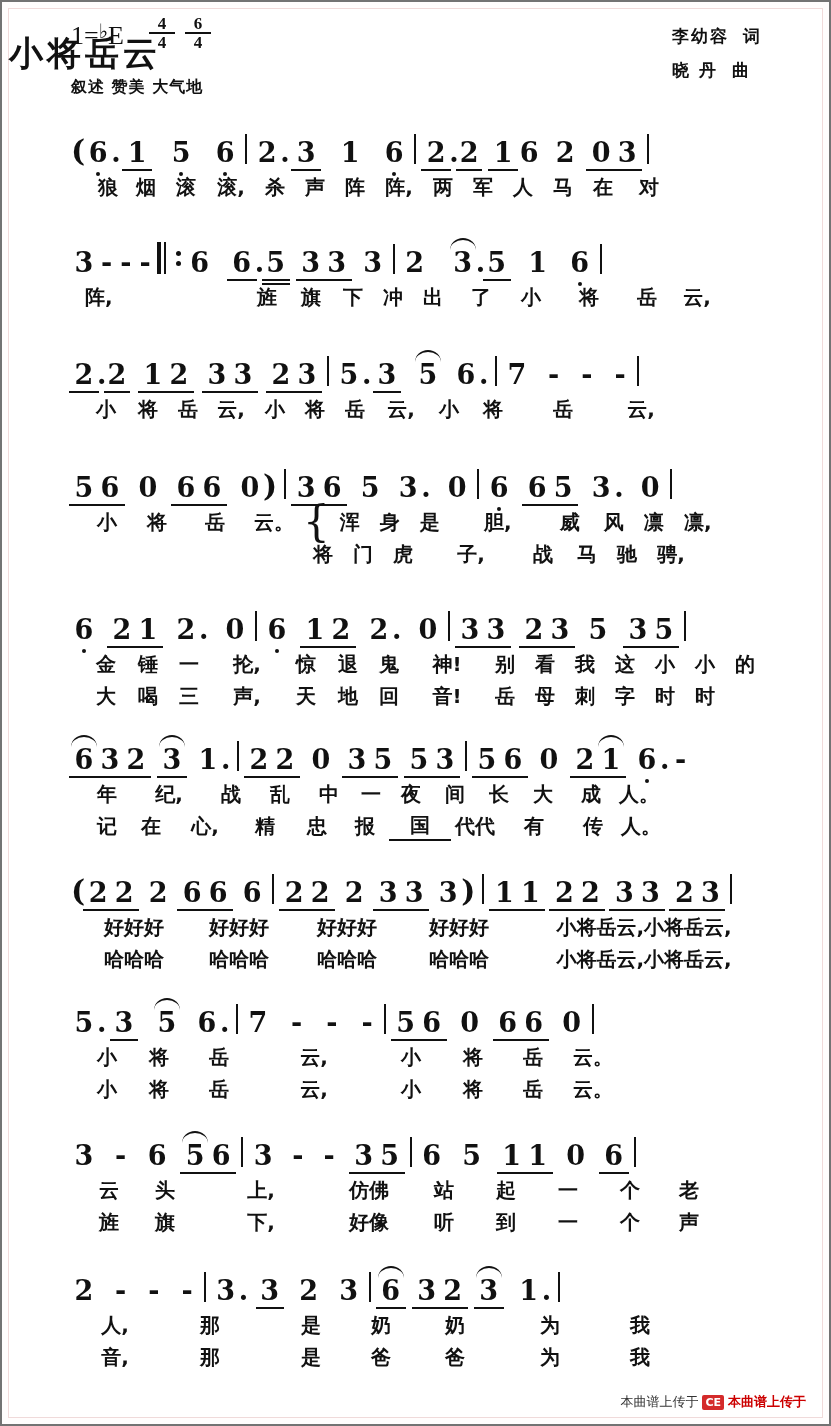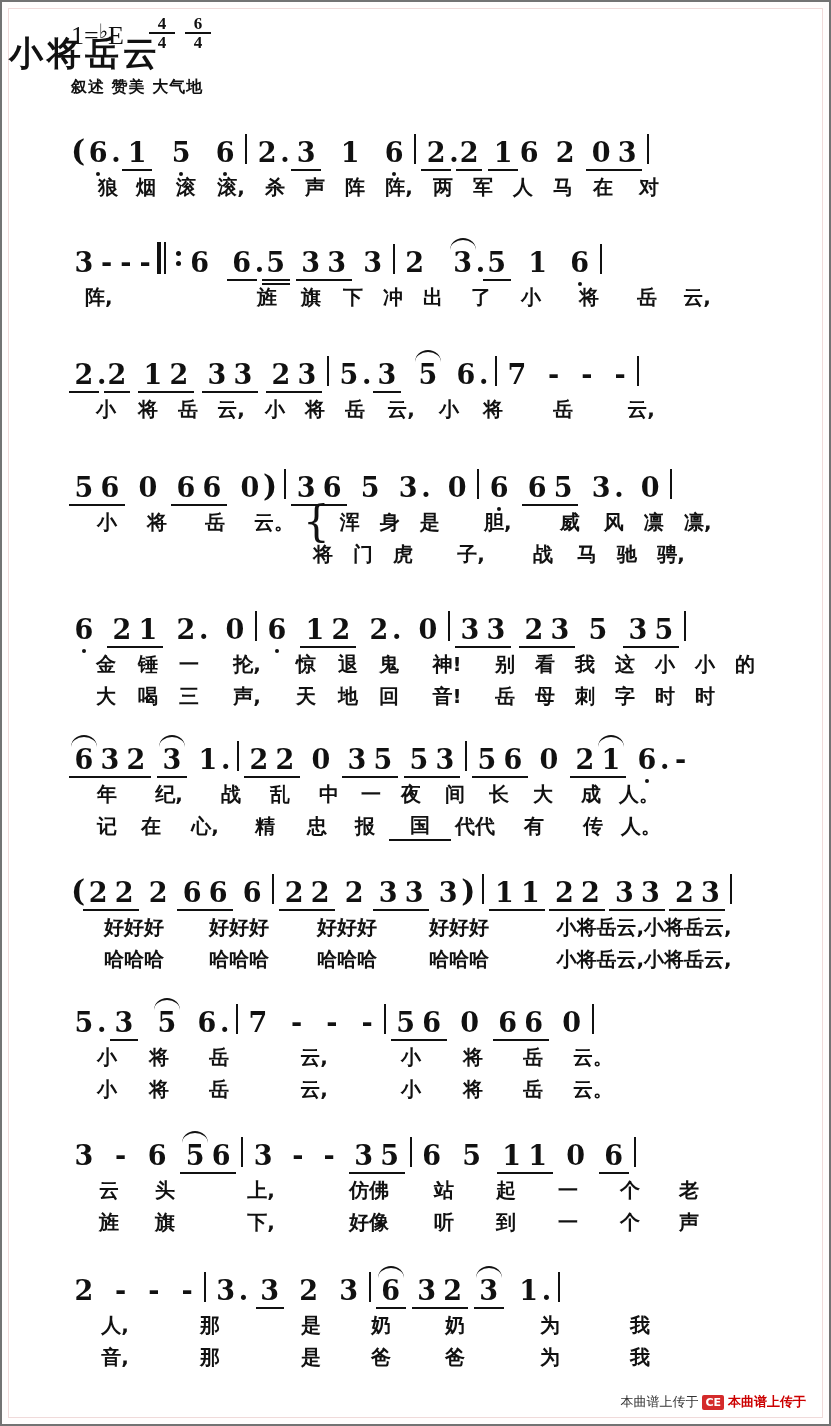--- a/index.html
+++ b/index.html
@@ -164,20 +164,28 @@
     </div>
     <div class="meter m1">
       <span class="num">4</span>
       <span class="den">4</span>
     </div>
     <div class="meter m2">
       <span class="num">6</span>
       <span class="den">4</span>
     </div>
     <div class="title">小将岳云</div>
+    <div class="credits">
+      <div>
+        <span>李幼容</span><span class="gap"></span><span>词</span>
+      </div>
+      <div>
+        <span>晓 丹</span><span class="gap"></span><span>曲</span>
+      </div>
+    </div>
     <div class="tempo">叙述 赞美 大气地</div>
   </div>
 
   <div class="system" style="top:115px;">
     <div class="notes">
       <div class="row" style="justify-content:flex-start;">
         <span class="n paren">(</span>
         <span class="n dot-dn" style="width:26px;">6</span>
         <span class="n augdot">.</span>
         <span class="n u1" style="width:26px;margin-left:4px;">1</span>

